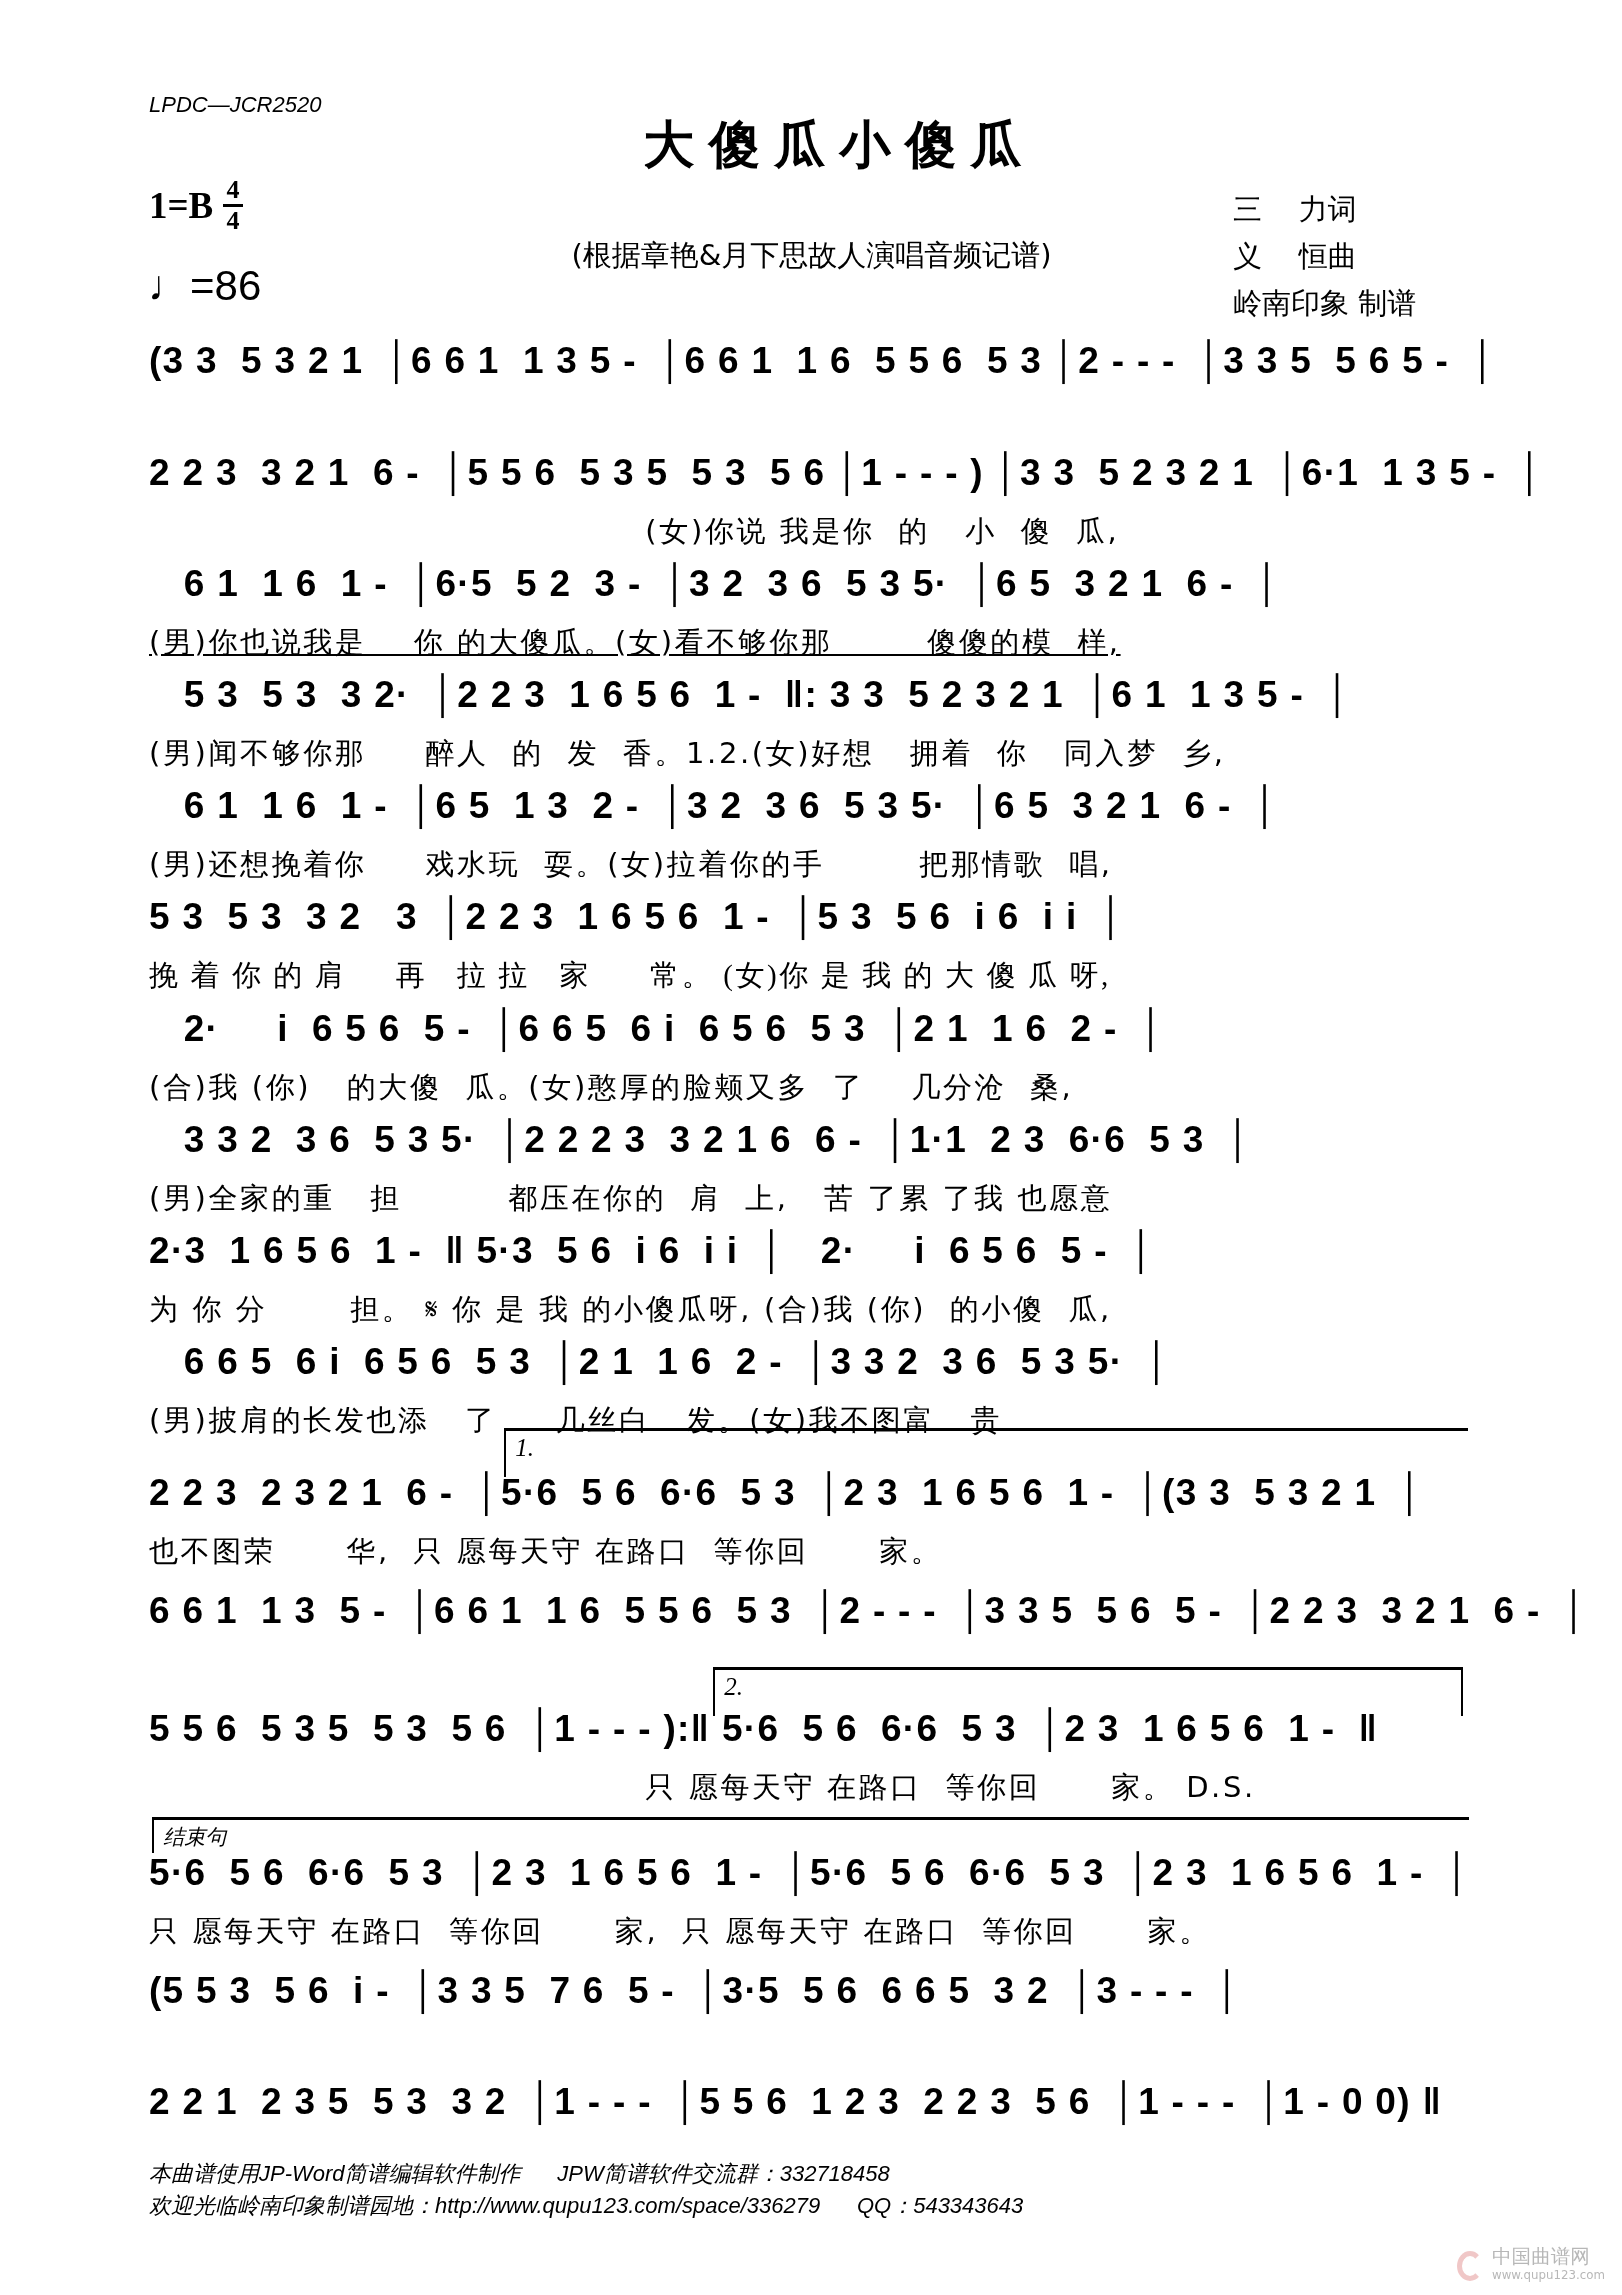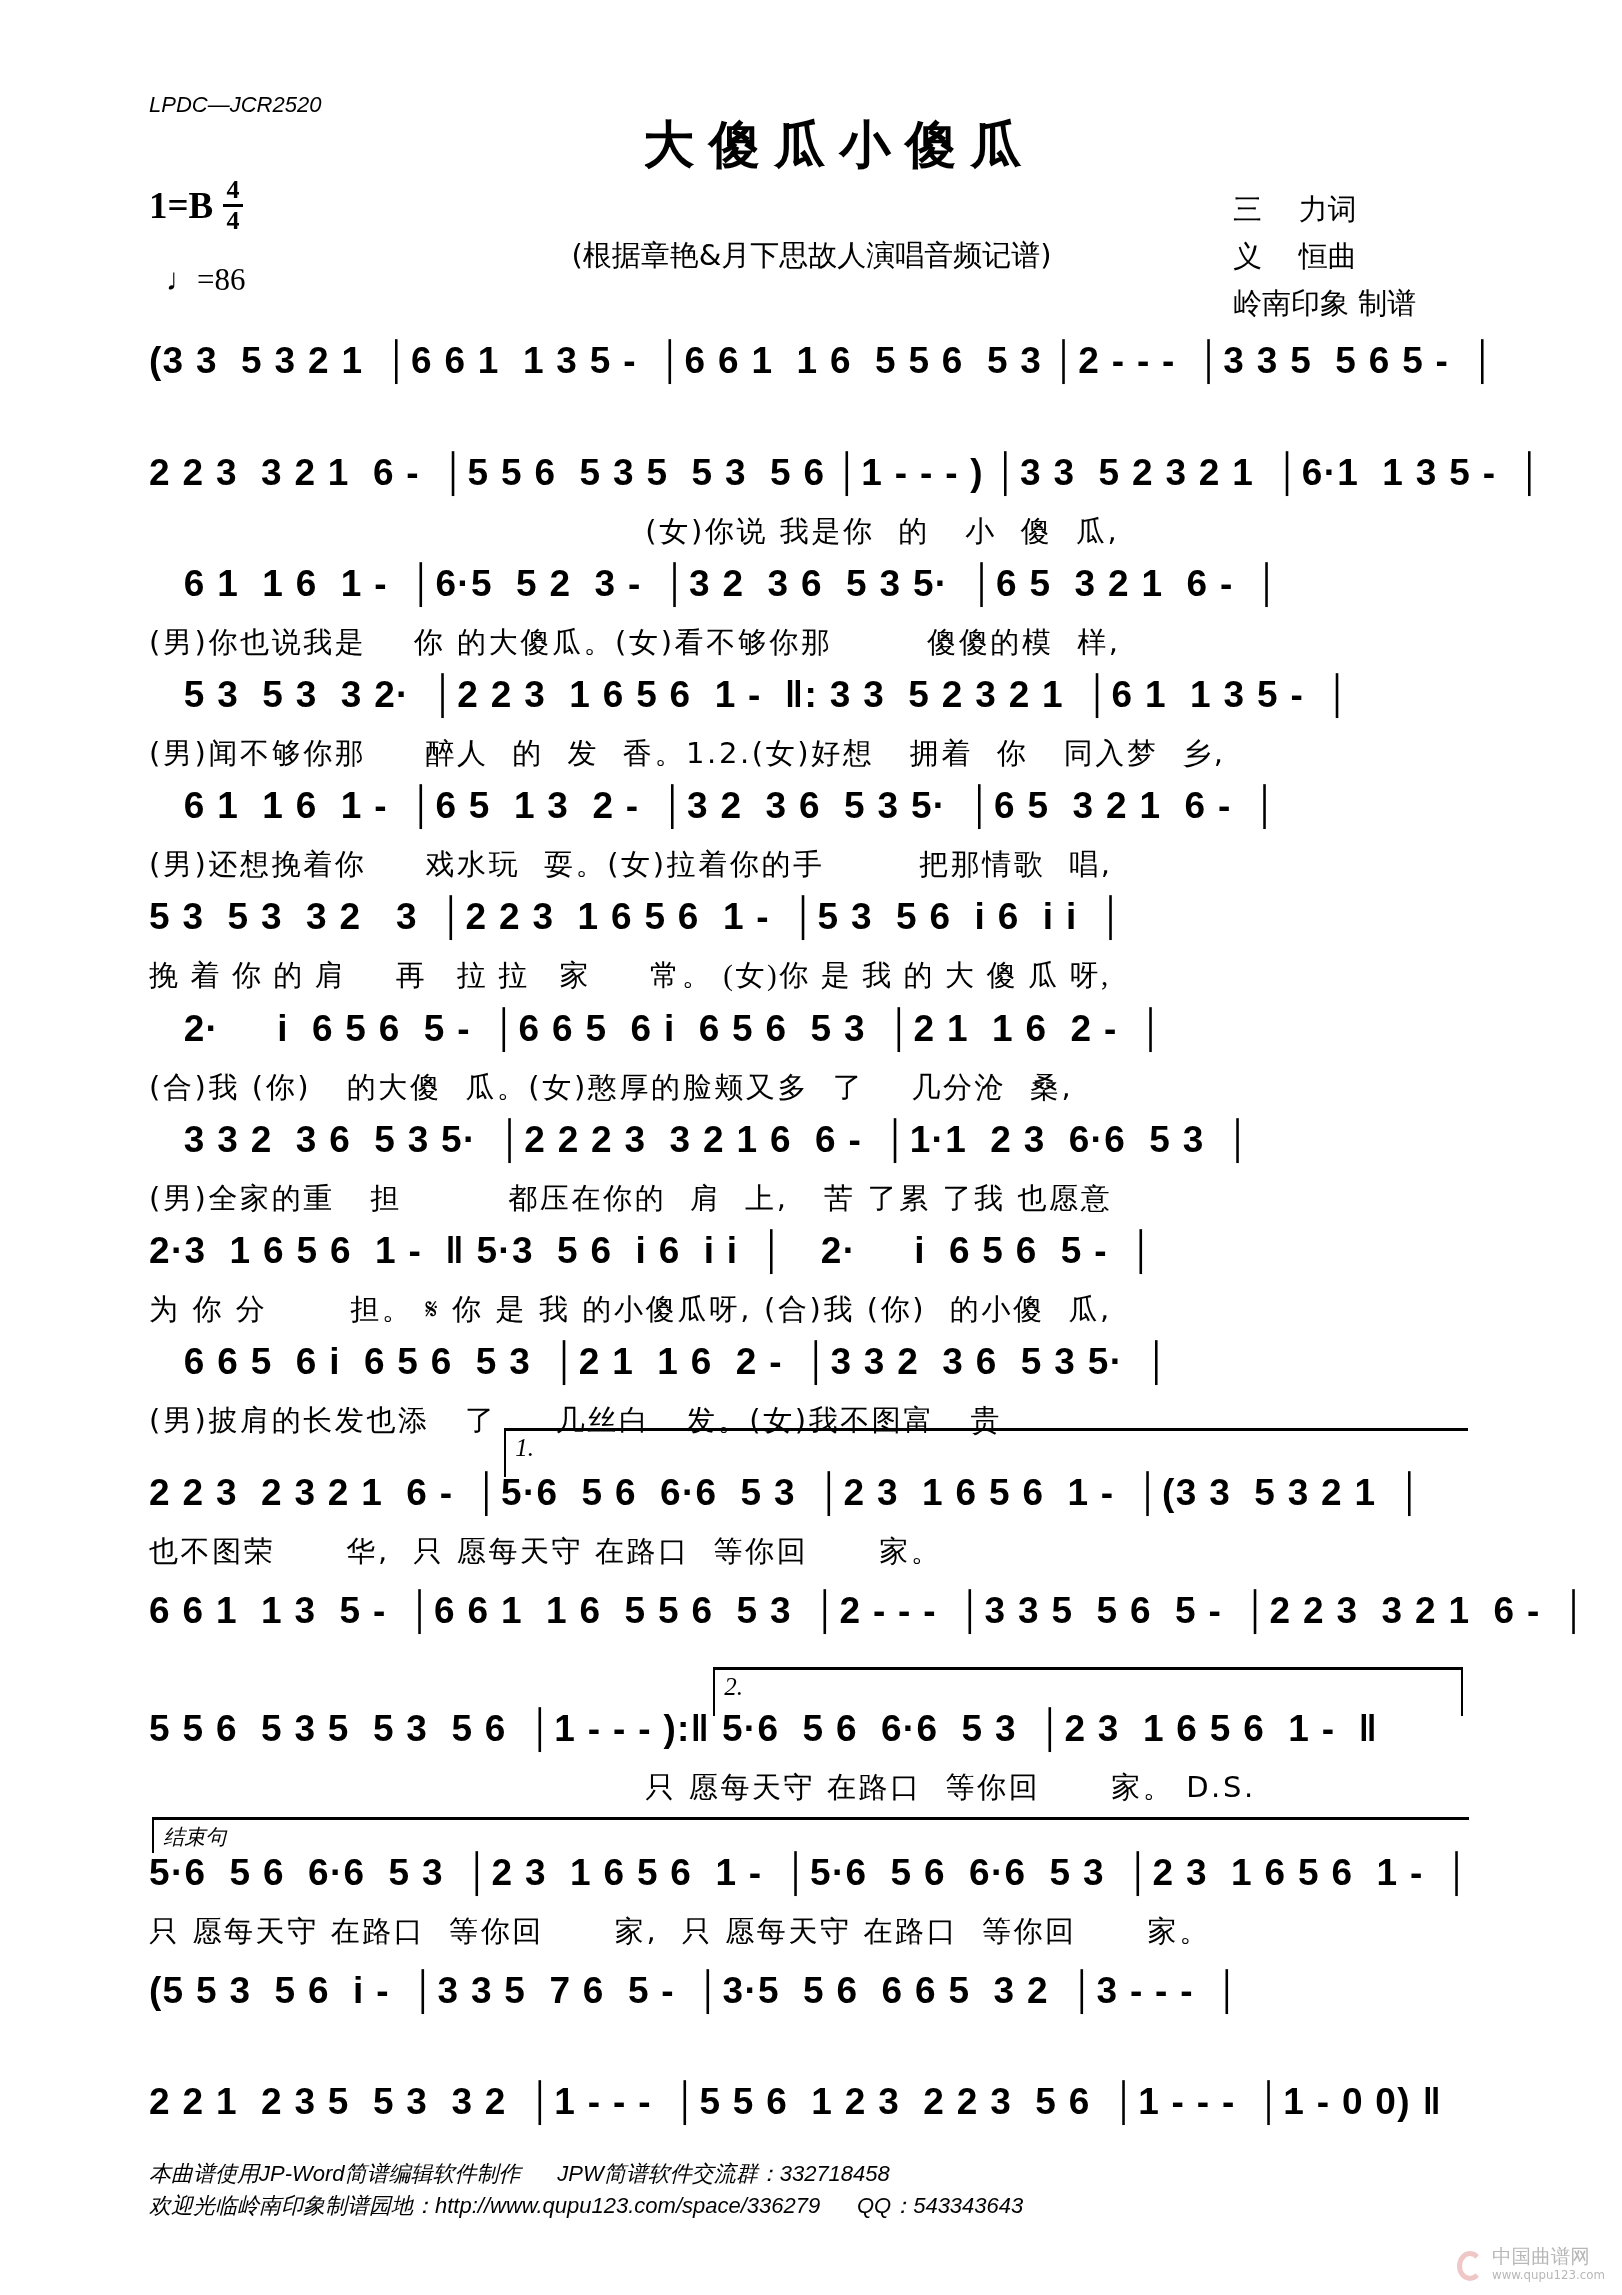--- a/index.html
+++ b/index.html
@@ -3,21 +3,21 @@
 <meta charset="utf-8">
 <style>
   html, body { margin:0; padding:0; background:#ffffff; }
   body { width:1623px; height:2295px; position:relative; overflow:hidden; font-family:"DejaVu Sans", sans-serif; color:#000; }
   .abs { position:absolute; }
   .code { left:149px; top:92px; font-family:"Liberation Sans", sans-serif; font-style:italic; font-size:22px; }
   .title { left:0; width:1623px; top:111px; text-align:center; font-family:"DejaVu Serif", serif; font-weight:bold; font-size:51px; letter-spacing:14.4px;padding-left:28px; }
   .key { left:149px; top:177px; font-family:"Liberation Serif", serif; font-weight:bold; font-size:37px; display:flex; align-items:center; gap:10px; }
   .frac { display:inline-flex; flex-direction:column; align-items:center; font-size:26px; line-height:26px; }
   .frac .bar { width:19.6px; height:2.6px; background:#000; margin:1.3px 0; }
-  .tempo { left:166px; top:262px; font-family:Liberation Serif, serif; font-size:31px; }
+  .tempo { left:148px; top:262px; font-family:Liberation Sans, sans-serif; font-size:42px; }
   .subtitle { left:0; width:1623px; top:236px; text-align:center; font-size:29px; }
   .credits { left:1233px; top:186px; font-size:29px; line-height:47px; }
   .credits div { white-space:pre; }
 
   .staff { position:absolute; left:149px; width:1319px; }
   .notes { position:absolute; left:0; right:0; height:59px; font-family:"Liberation Sans", sans-serif; font-weight:bold; font-size:37px; white-space:pre; letter-spacing:1.3px; }
   .lyric { position:absolute; left:0; right:0; font-size:29px; white-space:pre; letter-spacing:2.6px; }
 
   .volta { position:absolute; border-top:3.3px solid #000; border-left:2px solid #000; height:46px; }
   .volta span { position:absolute; left:9.2px; top:2.6px; font-family:"Liberation Serif", serif; font-style:italic; font-size:25px; }
@@ -52,21 +52,21 @@
 
 <div class="staff" style="top:340px;">
   <div class="notes">(3 3  5 3 2 1  │6 6 1  1 3 5 -  │6 6 1  1 6  5 5 6  5 3 │2 - - -  │3 3 5  5 6 5 -  │</div>
 </div>
 <div class="staff" style="top:452px;">
   <div class="notes">2 2 3  3 2 1  6 -  │5 5 6  5 3 5  5 3  5 6 │1 - - - ) │3 3  5 2 3 2 1  │6·1  1 3 5 -  │</div>
   <div class="lyric" style="top:60px;">                                          (女)你说 我是你  的   小  傻  瓜,</div>
 </div>
 <div class="staff" style="top:563px;">
   <div class="notes">   6 1  1 6  1 -  │6·5  5 2  3 -  │3 2  3 6  5 3 5·  │6 5  3 2 1  6 -  │</div>
-  <div class="lyric" style="top:60px;">(男)你也说我是    你 的大傻瓜。(女)看不够你那        傻傻的模  样,</div>
+  <div class="lyric" style="top:60px;text-decoration:underline;">(男)你也说我是    你 的大傻瓜。(女)看不够你那        傻傻的模  样,</div>
 </div>
 <div class="staff" style="top:674px;">
   <div class="notes">   5 3  5 3  3 2·  │2 2 3  1 6 5 6  1 -  ‖: 3 3  5 2 3 2 1  │6 1  1 3 5 -  │</div>
   <div class="lyric" style="top:60px;">(男)闻不够你那     醉人  的  发  香。1.2.(女)好想   拥着  你   同入梦  乡,</div>
 </div>
 <div class="staff" style="top:785px;">
   <div class="notes">   6 1  1 6  1 -  │6 5  1 3  2 -  │3 2  3 6  5 3 5·  │6 5  3 2 1  6 -  │</div>
   <div class="lyric" style="top:60px;">(男)还想挽着你     戏水玩  耍。(女)拉着你的手        把那情歌  唱,</div>
 </div>
 <div class="staff" style="top:896px;">

